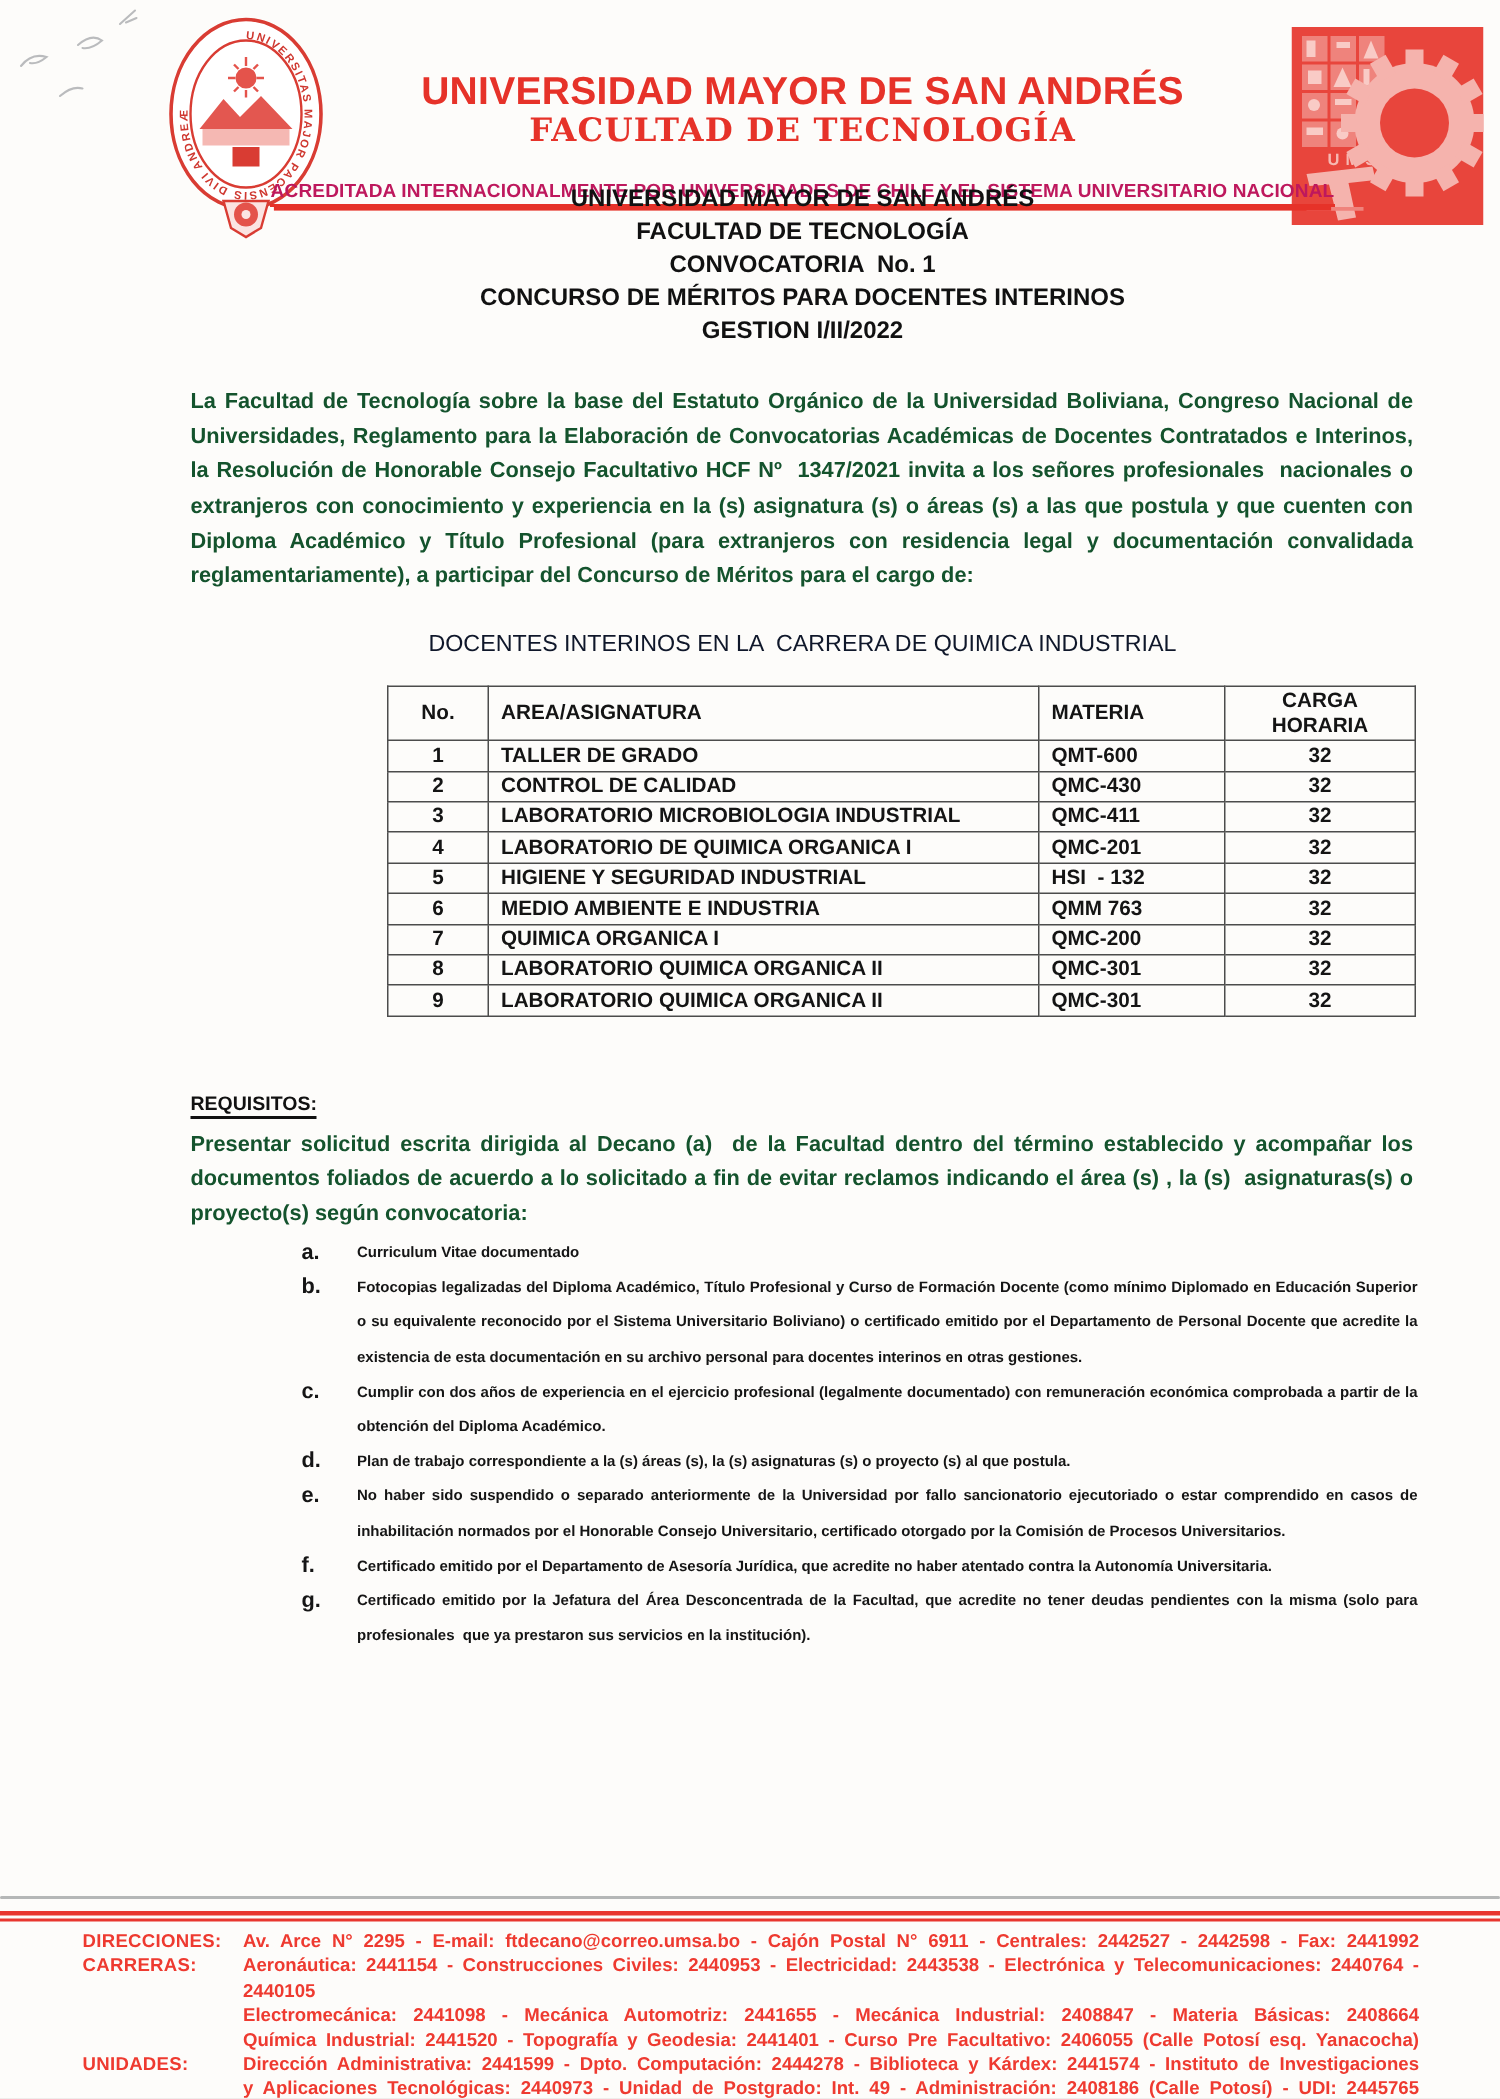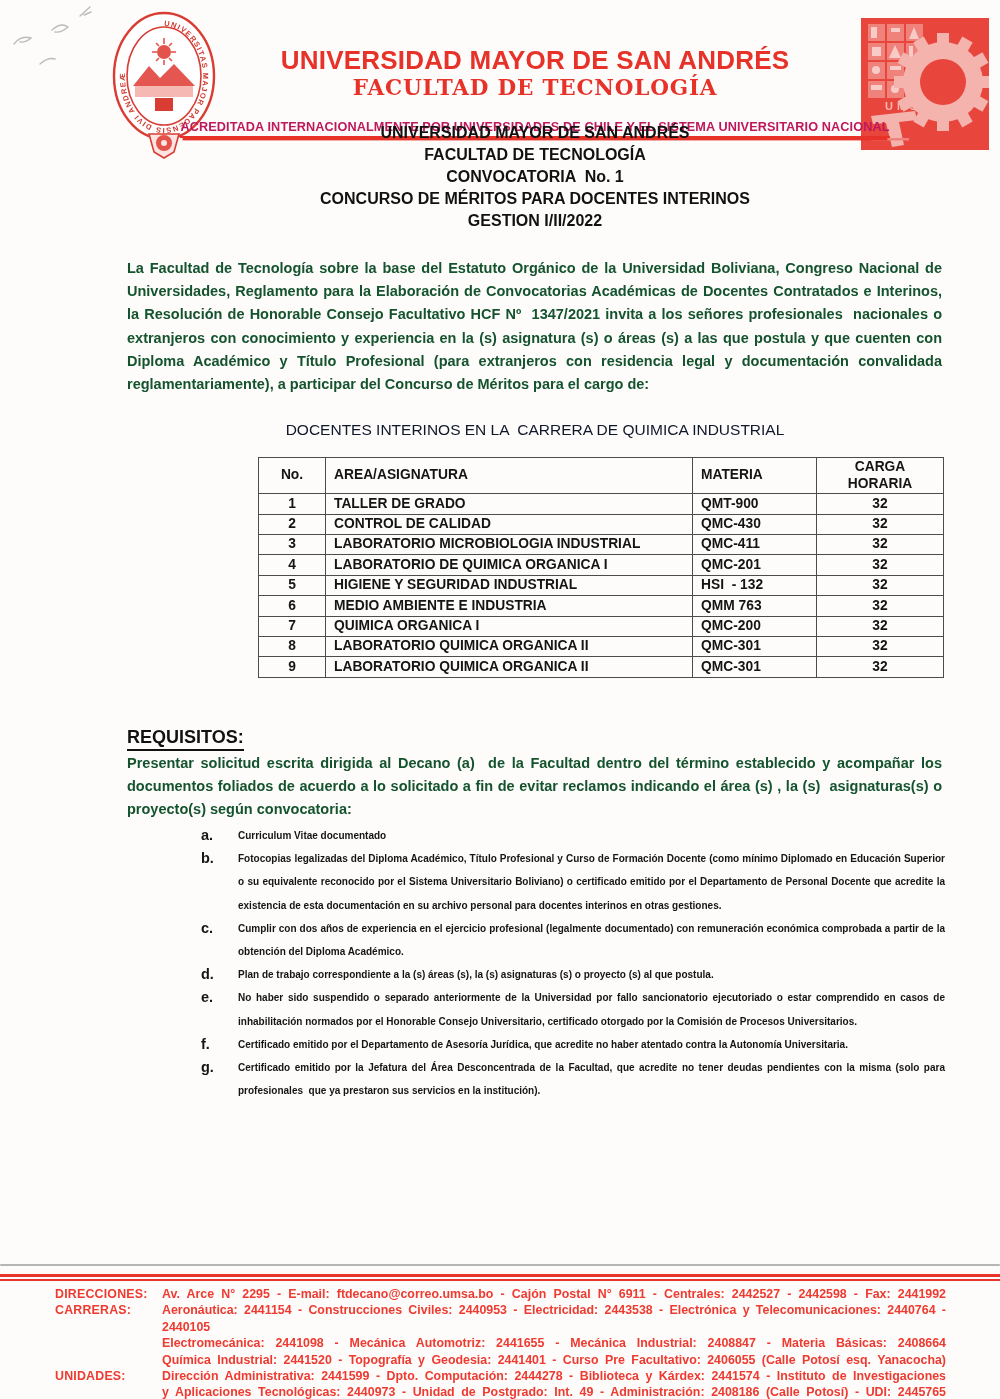--- a/index.html
+++ b/index.html
@@ -37,21 +37,21 @@
   table.conv th,table.conv td{
     border:1.4px solid #4c4c4c;font-weight:700;color:#141414;
     padding:1px 8px;line-height:16.6px;font-size:13.8px;height:17.4px;overflow:hidden;
   }
   th.c-no,td.c-no{width:50px;text-align:center;padding:1px 2px;}
   th.c-area,td.c-area{width:350px;text-align:left;}
   th.c-mat,td.c-mat{width:107px;text-align:left;white-space:pre-wrap;}
   th.c-carga,td.c-carga{width:110px;text-align:center;padding:1px 2px;}
 
   .adjuntando{top:668px;left:127px;width:815px;}
-  .req-head{top:727px;left:127px;font-size:18px;font-weight:700;color:#111;
+  .req-head{top:727px;left:127px;font-size:13px;font-weight:700;color:#111;
     display:inline-block;border-bottom:2.2px solid #111;padding-bottom:1px;}
   .presentar{top:752px;left:127px;width:815px;}
 
   .req-list{top:824px;left:201px;width:744px;}
   .req-item{display:grid;grid-template-columns:37px 1fr;}
   .req-letter{font-size:14.5px;font-weight:700;line-height:23.2px;}
   .req-text{font-size:10px;font-weight:700;line-height:23.2px;text-align:justify;white-space:pre-wrap;}
 
   
   .footer{top:1264px;left:0;width:1000px;}
@@ -185,21 +185,21 @@
           <th class="c-no">No.</th>
           <th class="c-area">AREA/ASIGNATURA</th>
           <th class="c-mat">MATERIA</th>
           <th class="c-carga">CARGA HORARIA</th>
         </tr>
       </thead>
       <tbody>
         <tr>
           <td class="c-no">1</td>
           <td class="c-area">TALLER DE GRADO</td>
-          <td class="c-mat">QMT-900</td>
+          <td class="c-mat">QMT-600</td>
           <td class="c-carga">32</td>
         </tr>
         <tr>
           <td class="c-no">2</td>
           <td class="c-area">CONTROL DE CALIDAD</td>
           <td class="c-mat">QMC-430</td>
           <td class="c-carga">32</td>
         </tr>
         <tr>
           <td class="c-no">3</td>

